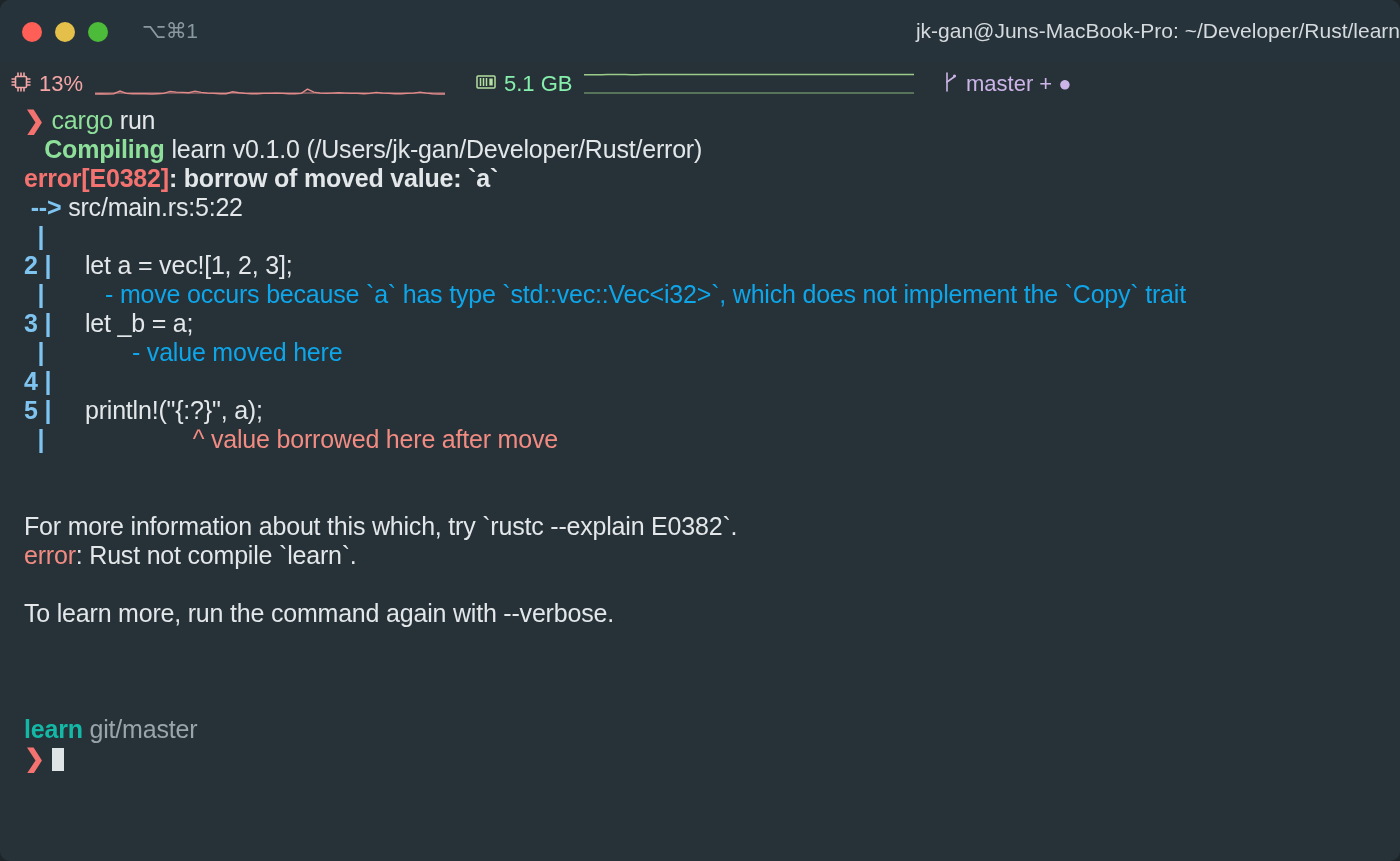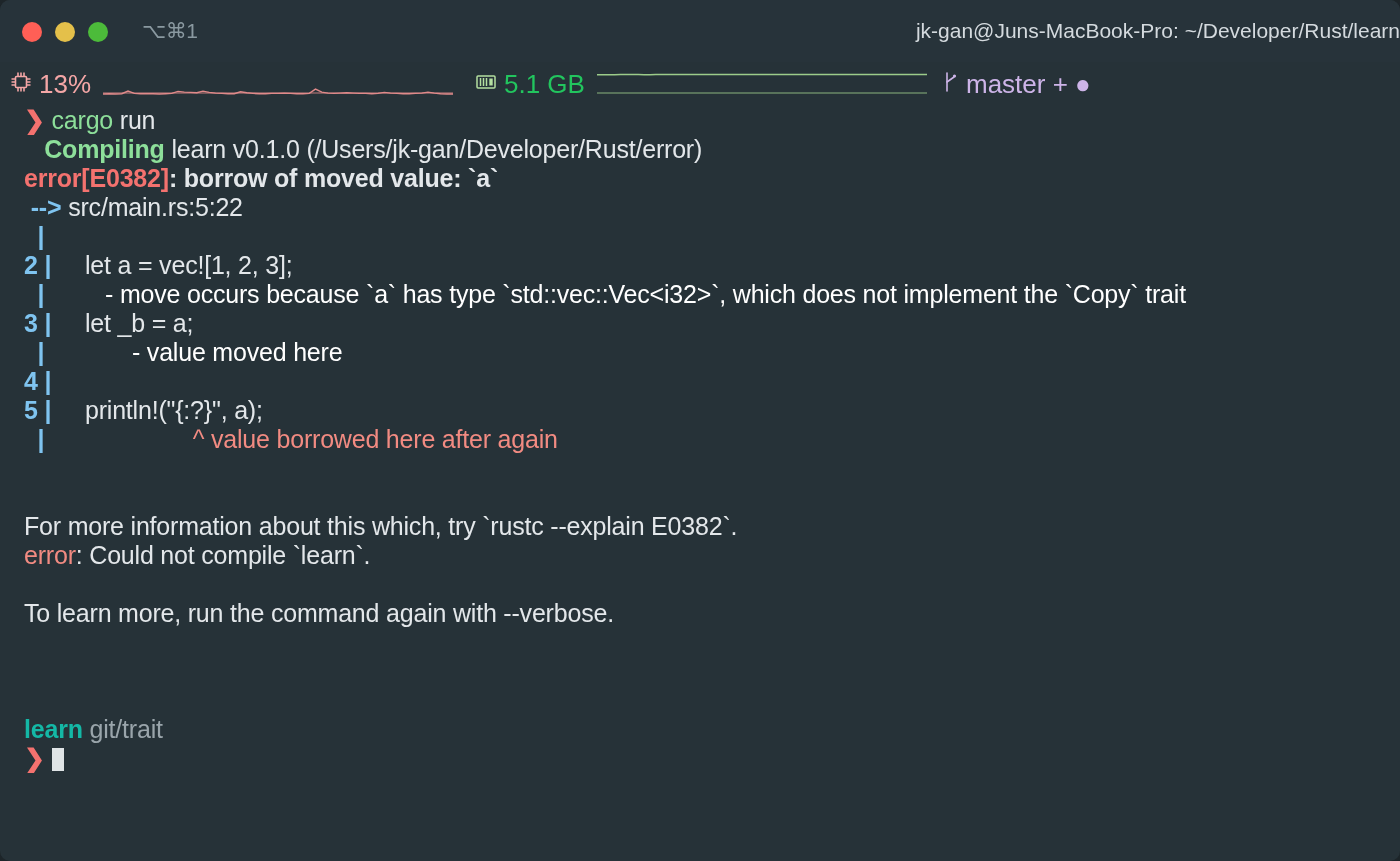--- a/index.html
+++ b/index.html
@@ -81,26 +81,26 @@
     display: flex;
     align-items: center;
     height: 44px;
   }
   #cpu-group  { left: 10px; }
   #mem-group  { left: 475px; }
   #git-group  { left: 943px; justify-content: center; }
 
   .status-label {
     font-family: "Liberation Sans", sans-serif;
-    font-size: 26px;
+    font-size: 22px;
     margin-left: 7px;
     white-space: nowrap;
   }
   .cpu-color { color: #f4a6a6; }
-  .mem-color { color: #22c55e; }
+  .mem-color { color: #86efac; }
   .git-color { color: #cdb4e8; }
 
   .spark {
     margin-left: 12px;
     display: block;
   }
 
   
   #terminal {
     position: absolute;
@@ -119,21 +119,21 @@
     white-space: pre;
     padding-left: 8px;
     overflow: hidden;
   }
 
   .c-red      { color: #f4726f; }
   .c-salmon   { color: #f28b82; }
   .c-green    { color: #8ddf9a; }
   .c-white    { color: #e3e7ea; }
   .c-blue     { color: #7fc4f0; }
-  .c-lblue    { color: #ffffff; }
+  .c-lblue    { color: #0ea5e9; }
   .c-cyan     { color: #14b8a6; }
   .c-gray     { color: #9aa5ab; }
   .c-bold     { font-weight: bold; }
 
   .cursor {
     display: inline-block;
     width: 12px;
     height: 23px;
     background: #dfe4e6;
     vertical-align: -4px;
@@ -225,27 +225,27 @@
       <div class="row"><span class="c-white">   </span><span class="c-green c-bold">Compiling</span><span class="c-white"> learn v0.1.0 (/Users/jk-gan/Developer/Rust/error)</span></div>
       <div class="row"><span class="c-red c-bold">error[E0382]</span><span class="c-white c-bold">: borrow of moved value: `a`</span></div>
       <div class="row"><span class="c-blue c-bold"> --&gt; </span><span class="c-white">src/main.rs:5:22</span></div>
       <div class="row"><span class="c-blue c-bold">  |</span></div>
       <div class="row"><span class="c-blue c-bold">2 |</span><span class="c-white">     let a = vec![1, 2, 3];</span></div>
       <div class="row"><span class="c-blue c-bold">  |</span><span class="c-lblue">         - move occurs because `a` has type `std::vec::Vec&lt;i32&gt;`, which does not implement the `Copy` trait</span></div>
       <div class="row"><span class="c-blue c-bold">3 |</span><span class="c-white">     let _b = a;</span></div>
       <div class="row"><span class="c-blue c-bold">  |</span><span class="c-lblue">             - value moved here</span></div>
       <div class="row"><span class="c-blue c-bold">4 |</span></div>
       <div class="row"><span class="c-blue c-bold">5 |</span><span class="c-white">     println!("{:?}", a);</span></div>
-      <div class="row"><span class="c-blue c-bold">  |</span><span class="c-salmon">                      ^ value borrowed here after again</span></div>
+      <div class="row"><span class="c-blue c-bold">  |</span><span class="c-salmon">                      ^ value borrowed here after move</span></div>
       <div class="row">&nbsp;</div>
       <div class="row">&nbsp;</div>
       <div class="row"><span class="c-white">For more information about this which, try `rustc --explain E0382`.</span></div>
-      <div class="row"><span class="c-salmon">error</span><span class="c-white">: Could not compile `learn`.</span></div>
+      <div class="row"><span class="c-salmon">error</span><span class="c-white">: Rust not compile `learn`.</span></div>
       <div class="row">&nbsp;</div>
       <div class="row"><span class="c-white">To learn more, run the command again with --verbose.</span></div>
       <div class="row">&nbsp;</div>
       <div class="row">&nbsp;</div>
       <div class="row">&nbsp;</div>
-      <div class="row"><span class="c-cyan c-bold">learn</span><span class="c-gray"> git/trait</span></div>
+      <div class="row"><span class="c-cyan c-bold">learn</span><span class="c-gray"> git/master</span></div>
       <div class="row"><span class="c-red c-bold">❯ </span><span class="cursor"></span></div>
     </div>
 
 </div>
 
 </body></html>

